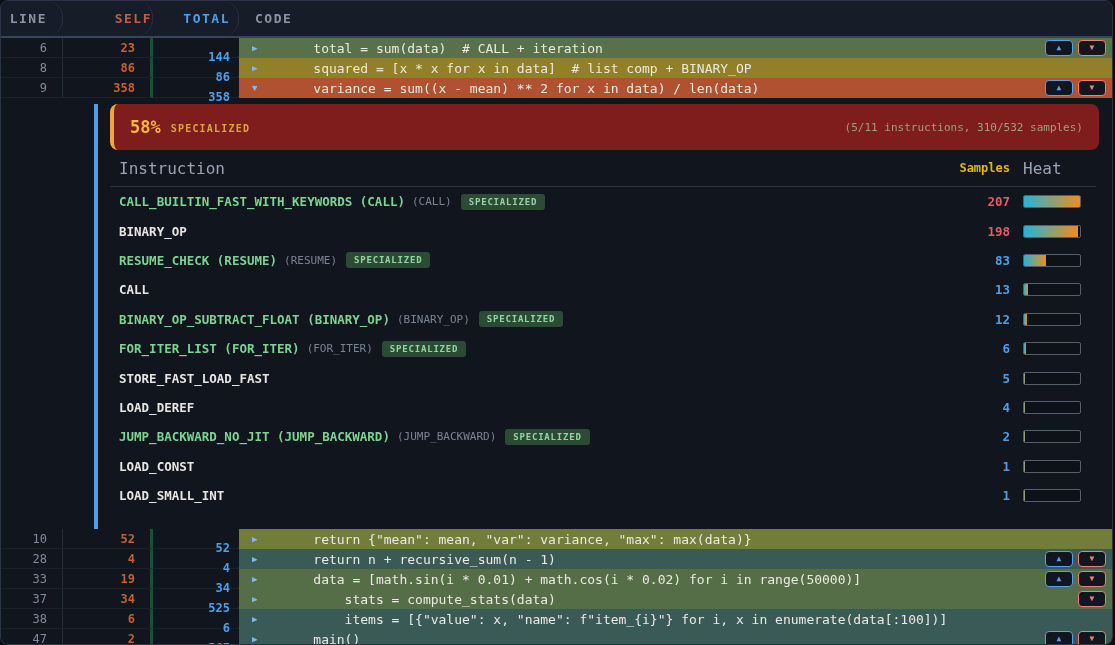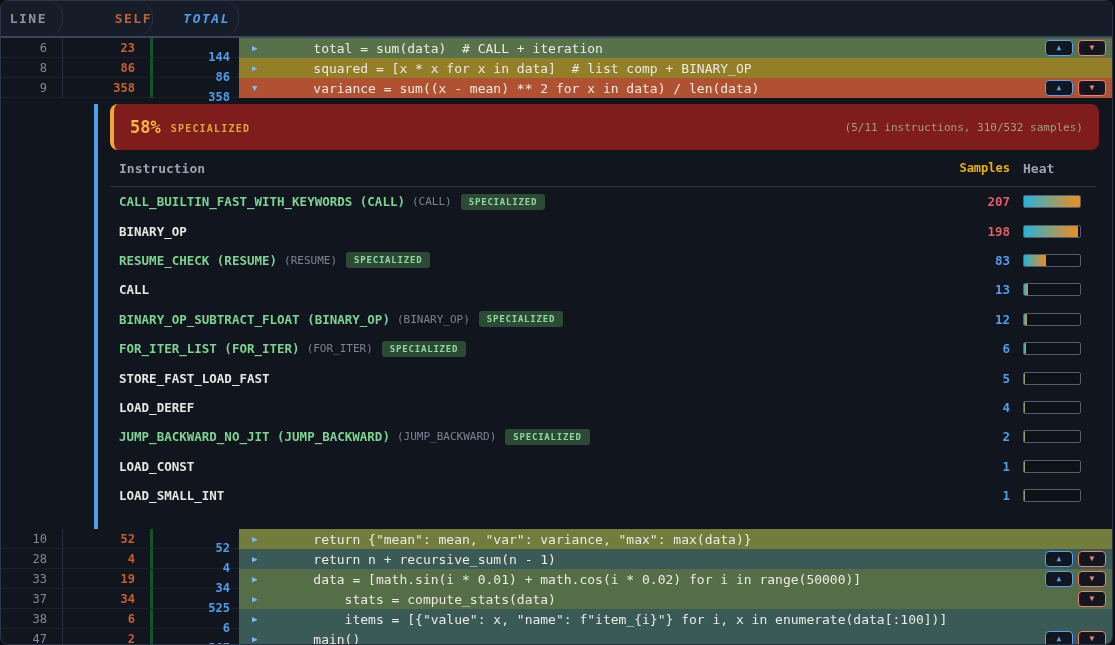--- a/index.html
+++ b/index.html
@@ -7,21 +7,21 @@
               font-family:"DejaVu Sans Mono", monospace; }
   .container { position:relative; width:1113px; height:645px; background:#10151e;
                border:1px solid #2b3547; border-radius:8px; overflow:hidden; }
 
   
   .hdr { display:flex; height:37px; align-items:center; background:#171d28;
          border-bottom:2px solid #39455a; }
   .hdr .cell { font-size:13px; font-weight:bold; letter-spacing:1.5px; color:#8b93a5;border-radius:16px; }
   .c-line  { width:62px;  text-align:right; padding-right:15px; border-right:1px solid #27303f; height:100%; display:flex; align-items:center; justify-content:flex-end; }
   .c-self  { width:90px;  text-align:right; border-right:1px solid #27303f; height:100%; display:flex; align-items:center; justify-content:flex-end; }
-  .c-total { width:86px;  text-align:right; padding-right:8px;  border-right:1px solid #27303f; height:100%; display:flex; align-items:center; justify-content:flex-end;font-style:italic; }
+  .c-total { width:86px;  text-align:right; padding-right:8px;  border-right:1px solid #27303f; height:100%; display:flex; align-items:center; justify-content:flex-end; }
   .c-code  { flex:1; padding-left:16px; height:100%; display:flex; align-items:center; }
   .hdr .c-self  { color:#c2603a; }
   .hdr .c-total { color:#4d9fec; }
 
   
   .crow { display:flex; height:20px; align-items:stretch; }
   .crow .num { font-size:12px; display:flex; align-items:center; justify-content:flex-end;
                border-bottom:1px solid #1a212d; }
   .crow .n-line  { width:62px; padding-right:15px; color:#818b9c; border-right:1px solid #232c3a; }
   .crow .n-self  { width:90px; padding-right:15px; color:#c6602f; font-weight:bold; border-right:3px solid #14532d; }
@@ -41,21 +41,21 @@
   .banner { margin:6px 13px 0 109px; height:46px; background:#7f1d1d;
             border-left:4px solid #efa73b; border-radius:8px;
             display:flex; align-items:center; padding:0 16px; }
   .pct   { font-size:17px; font-weight:bold; color:#f5b840; margin-right:10px; }
   .blab  { font-size:10px; font-weight:bold; color:#dba63c; letter-spacing:1.2px; padding-top:2px; }
   .bmeta { margin-left:auto; font-size:11px; color:#a59c85; }
 
   .ptable { margin:0 16px 0 109px; }
   .prow { display:flex; align-items:center; padding-left:9px; }
   .phead { height:37px; border-bottom:1px solid #2a3342; }
-  .phead .th  { font-size:13px; font-weight:bold; color:#9aa3b2; }
+  .phead .th  { font-size:16px; font-weight:normal; color:#9aa3b2; }
   .phead .ths { font-size:12px; font-weight:bold; color:#eab308; }
   .irow { height:29.4px; }
   .iname { flex:1; display:flex; align-items:center; white-space:nowrap; overflow:hidden; }
   .iname .opname { font-size:12.5px; font-weight:bold; color:#e8e6e1; }
   .iname.spec .opname { color:#7dd492; }
   .opbase { font-size:11px; color:#7b8494; margin-left:7px; }
   .badge { background:#2d4a36; color:#8fd9a0; font-size:9px; font-weight:bold;
            letter-spacing:0.8px; padding:3px 8px; border-radius:3px; margin-left:9px; }
   .isamp { width:72px; text-align:right; font-size:12.5px; font-weight:bold; color:#4d9fec; }
   .isamp.hot { color:#e25d66; }
@@ -66,20 +66,21 @@
 </style>
 </head>
 <body>
 
 <div class="container">
 
   <div class="hdr">
     <div class="cell c-line">LINE</div>
     <div class="cell c-self">SELF</div>
     <div class="cell c-total">TOTAL</div>
+    <div class="cell c-code">CODE</div>
   </div>
 
   <div id="rows-top">
       <div class="crow">
     <div class="num n-line">6</div>
     <div class="num n-self">23</div>
     <div class="num n-total">144</div>
     <div class="codecell" style="background: rgb(87, 113, 74);">
       <span class="expander">▶</span>
       <span class="codetext">    total = sum(data)  # CALL + iteration</span>

